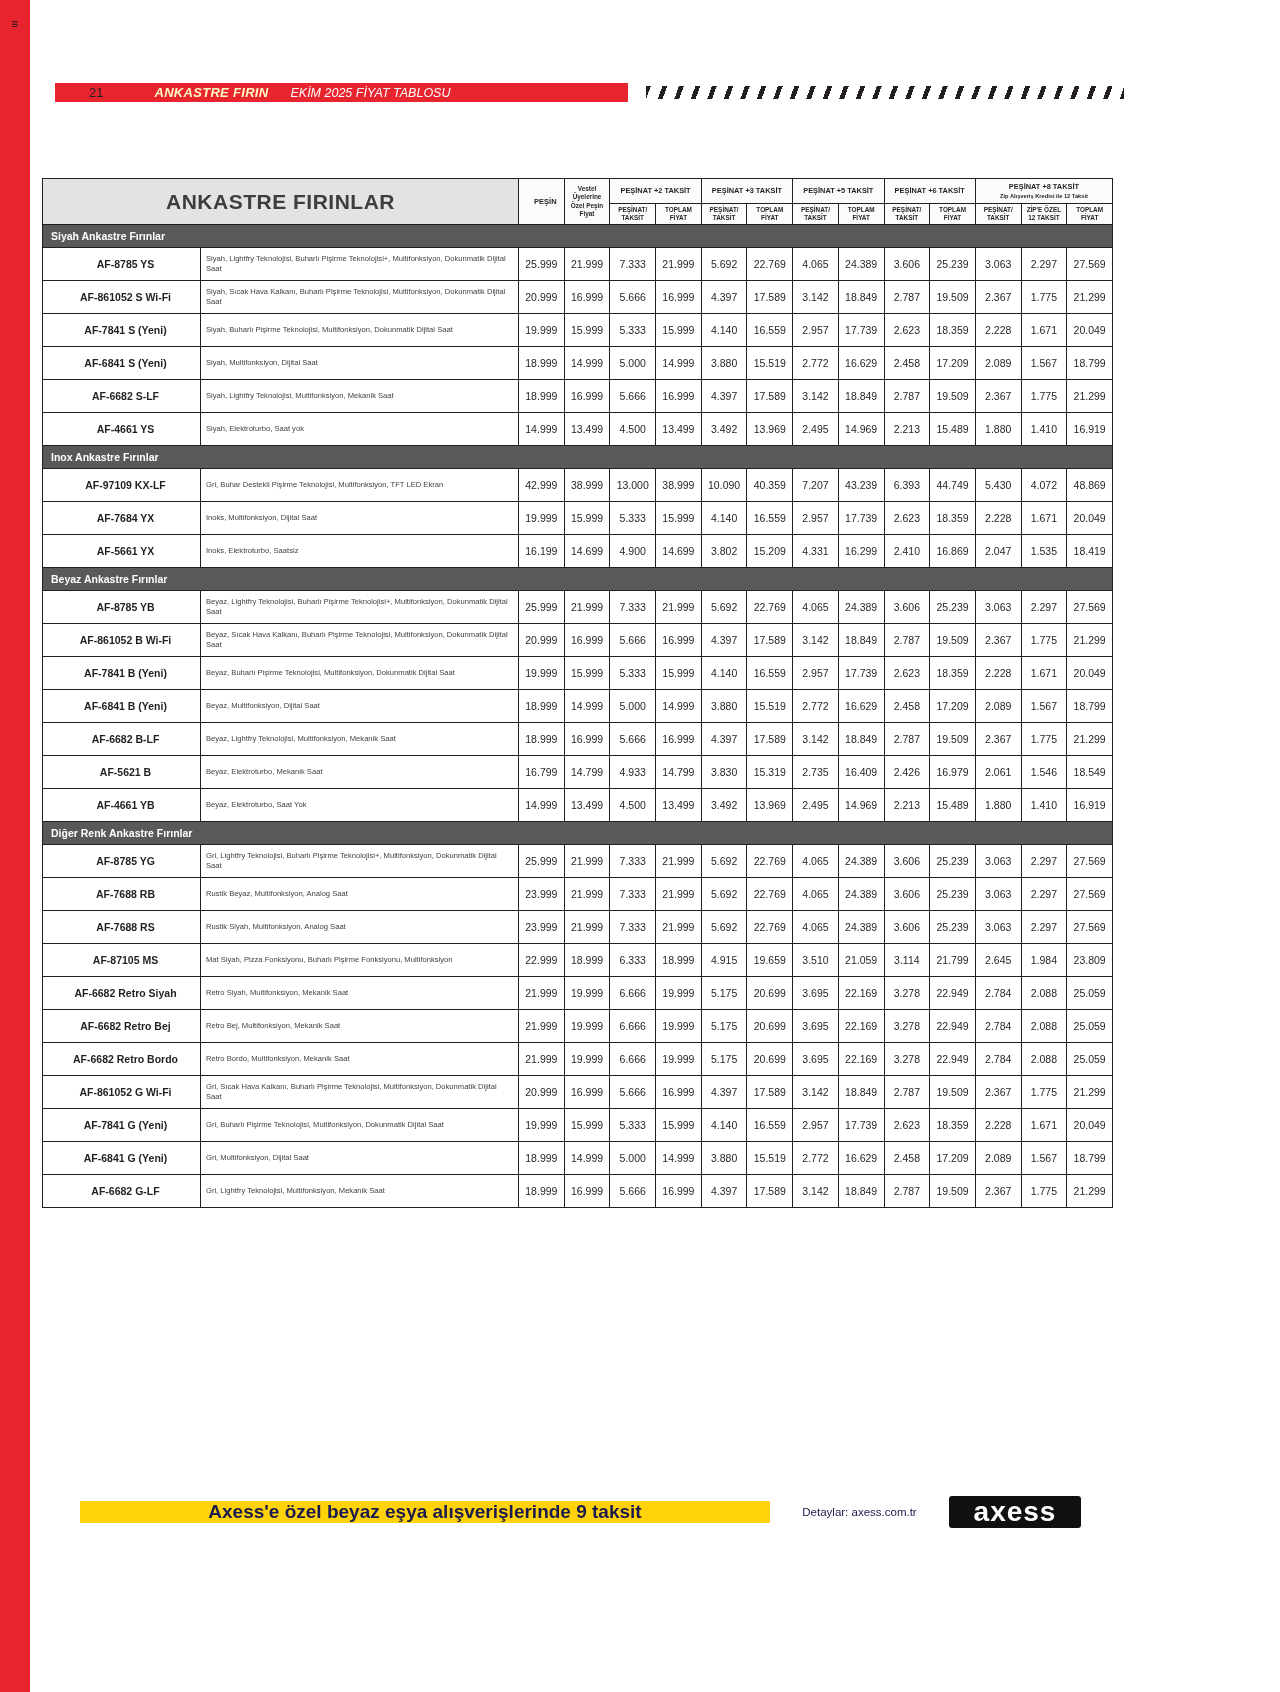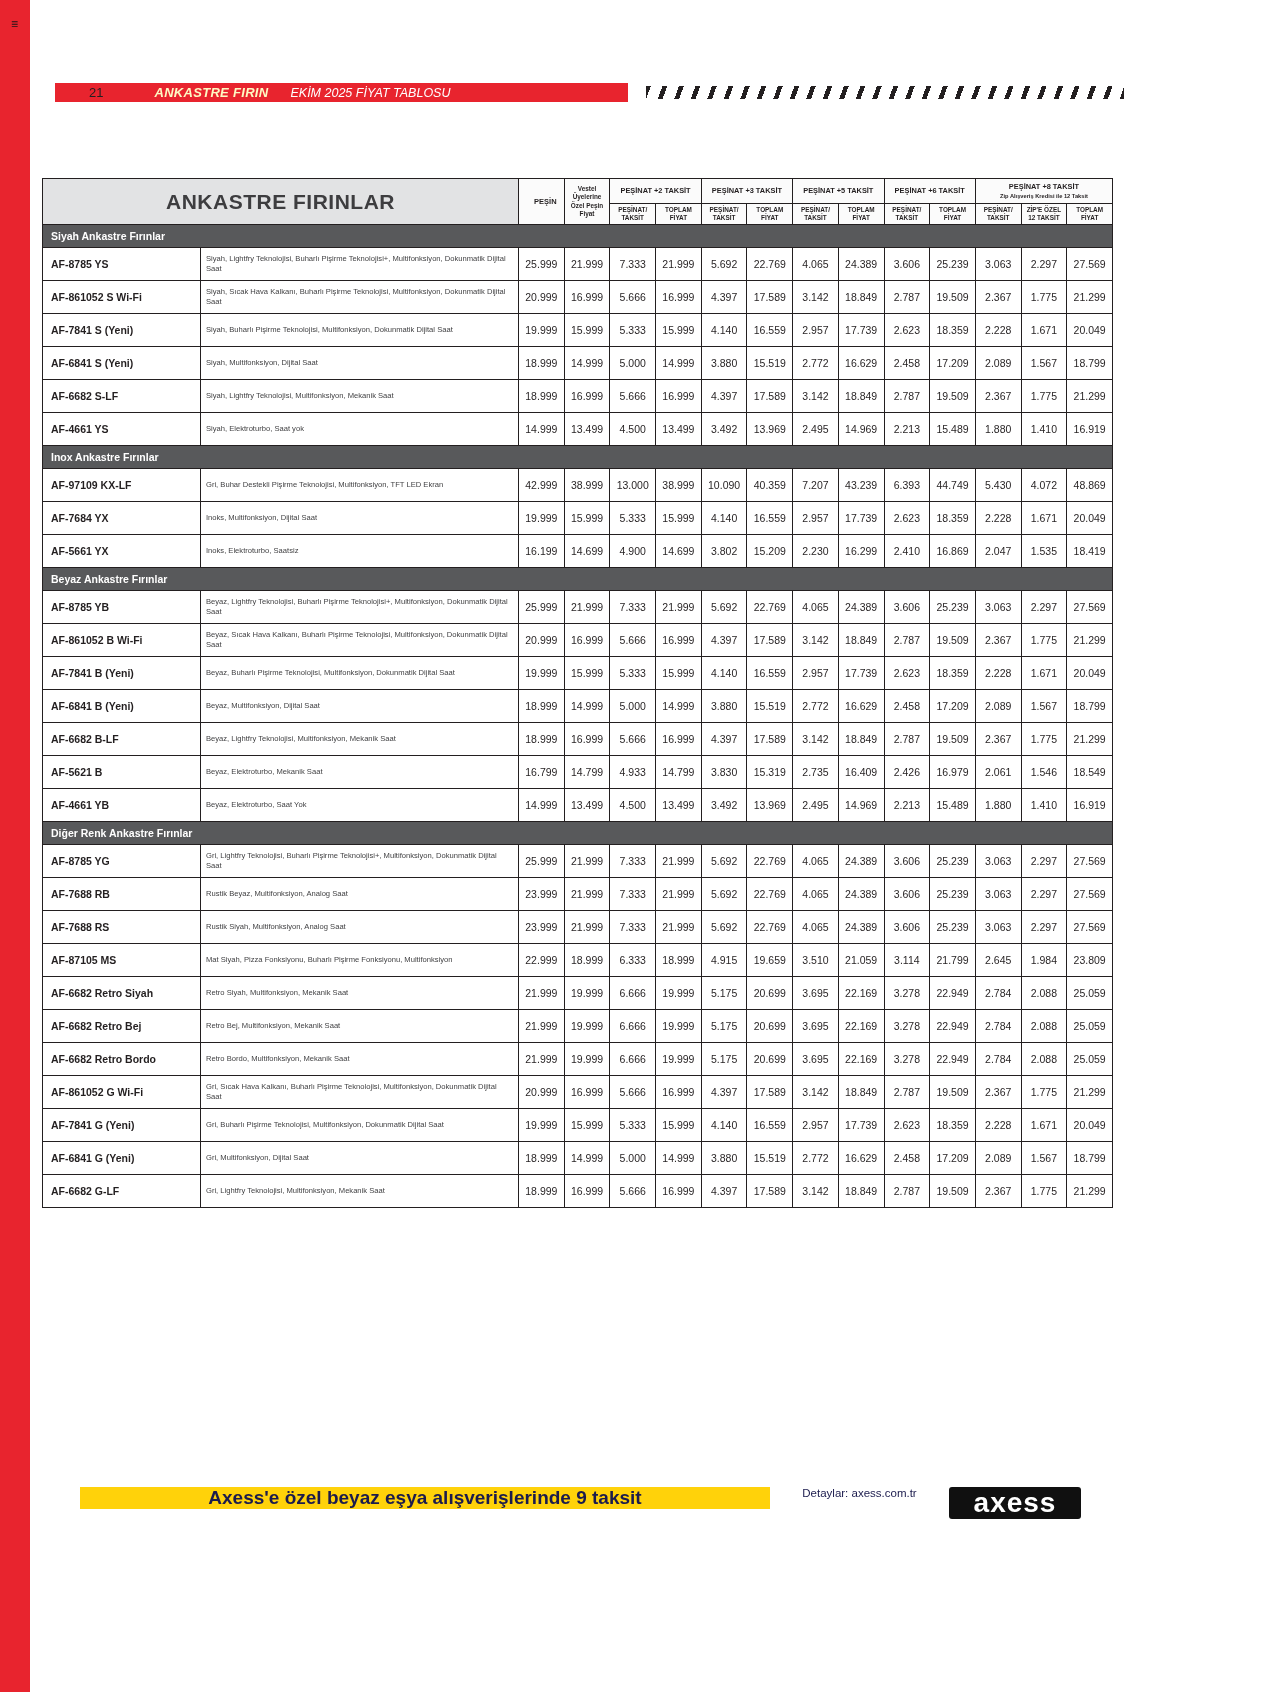--- a/index.html
+++ b/index.html
@@ -26,26 +26,26 @@
   thead th { background:#fbfbfb; color:#231f20; font-weight:bold; text-align:center; vertical-align:middle; padding:1px; }
   .title-cell { background:#e2e3e4; font-size:21px; color:#3d3d3f; letter-spacing:.5px; }
   .h-pesin { font-size:7.5px;padding-left:9px; }
   .h-vestel { font-size:6.4px; line-height:1.3; padding:0 3px; }
   .h1 th.group { font-size:7.4px; height:25px; line-height:1.2; }
   .group-note { font-size:5.7px; font-weight:bold; margin-top:1px; }
   .h2 th { font-size:6.4px; height:21px; line-height:1.2; padding:0 2px; }
   .section-row td { background:#58595b; color:#ffffff; font-weight:bold; font-size:10.5px;
     text-align:left; padding:4px 0 4px 8px; height:23px;margin-left:40px; }
   .product-row td { height:33px; background:#ffffff; }
-  .model-cell { font-weight:bold; font-size:10.5px; text-align:left; padding-left:8px; }
+  .model-cell { font-weight:bold; font-size:10.5px; text-align:center; padding-left:8px; }
   .desc-cell { font-size:7.6px; color:#3f3f41; text-align:left; padding:2px 6px 2px 5px; line-height:1.35; }
   .price-cell { font-size:10.5px; text-align:center; }
 
   
-  .footer { position:absolute; top:1487px; left:80px; width:1026px; height:49px; display:flex; align-items:flex-start;border-radius:15px; }
+  .footer { position:absolute; top:1487px; left:80px; width:1026px; height:49px; display:flex; align-items:center;border-radius:15px; }
   .footer-yellow { width:690px; background:#ffd20a; display:flex; align-items:center; justify-content:center;
     font-size:19px; font-weight:bold; color:#1b1b4d; }
   .footer-details { width:179px; display:flex; align-items:center; justify-content:center;
     font-size:11.5px; color:#1b1b4d; background:#ffffff; }
   .footer-axess { width:132px; background:#101010; color:#ffffff; display:flex; align-items:center; justify-content:center;
     font-size:28px; font-weight:bold; letter-spacing:1px; border-radius:3px; }
 </style>
 </head>
 <body>
 
@@ -240,21 +240,21 @@
       </tr>
       <tr class="product-row">
         <td class="model-cell">AF-5661 YX</td>
         <td class="desc-cell">Inoks, Elektroturbo, Saatsiz</td>
         <td class="price-cell">16.199</td>
         <td class="price-cell">14.699</td>
         <td class="price-cell">4.900</td>
         <td class="price-cell">14.699</td>
         <td class="price-cell">3.802</td>
         <td class="price-cell">15.209</td>
-        <td class="price-cell">2.230</td>
+        <td class="price-cell">4.331</td>
         <td class="price-cell">16.299</td>
         <td class="price-cell">2.410</td>
         <td class="price-cell">16.869</td>
         <td class="price-cell">2.047</td>
         <td class="price-cell">1.535</td>
         <td class="price-cell">18.419</td>
       </tr>
       <tr class="section-row">
         <td colspan="15">Beyaz Ankastre Fırınlar</td>
       </tr>

